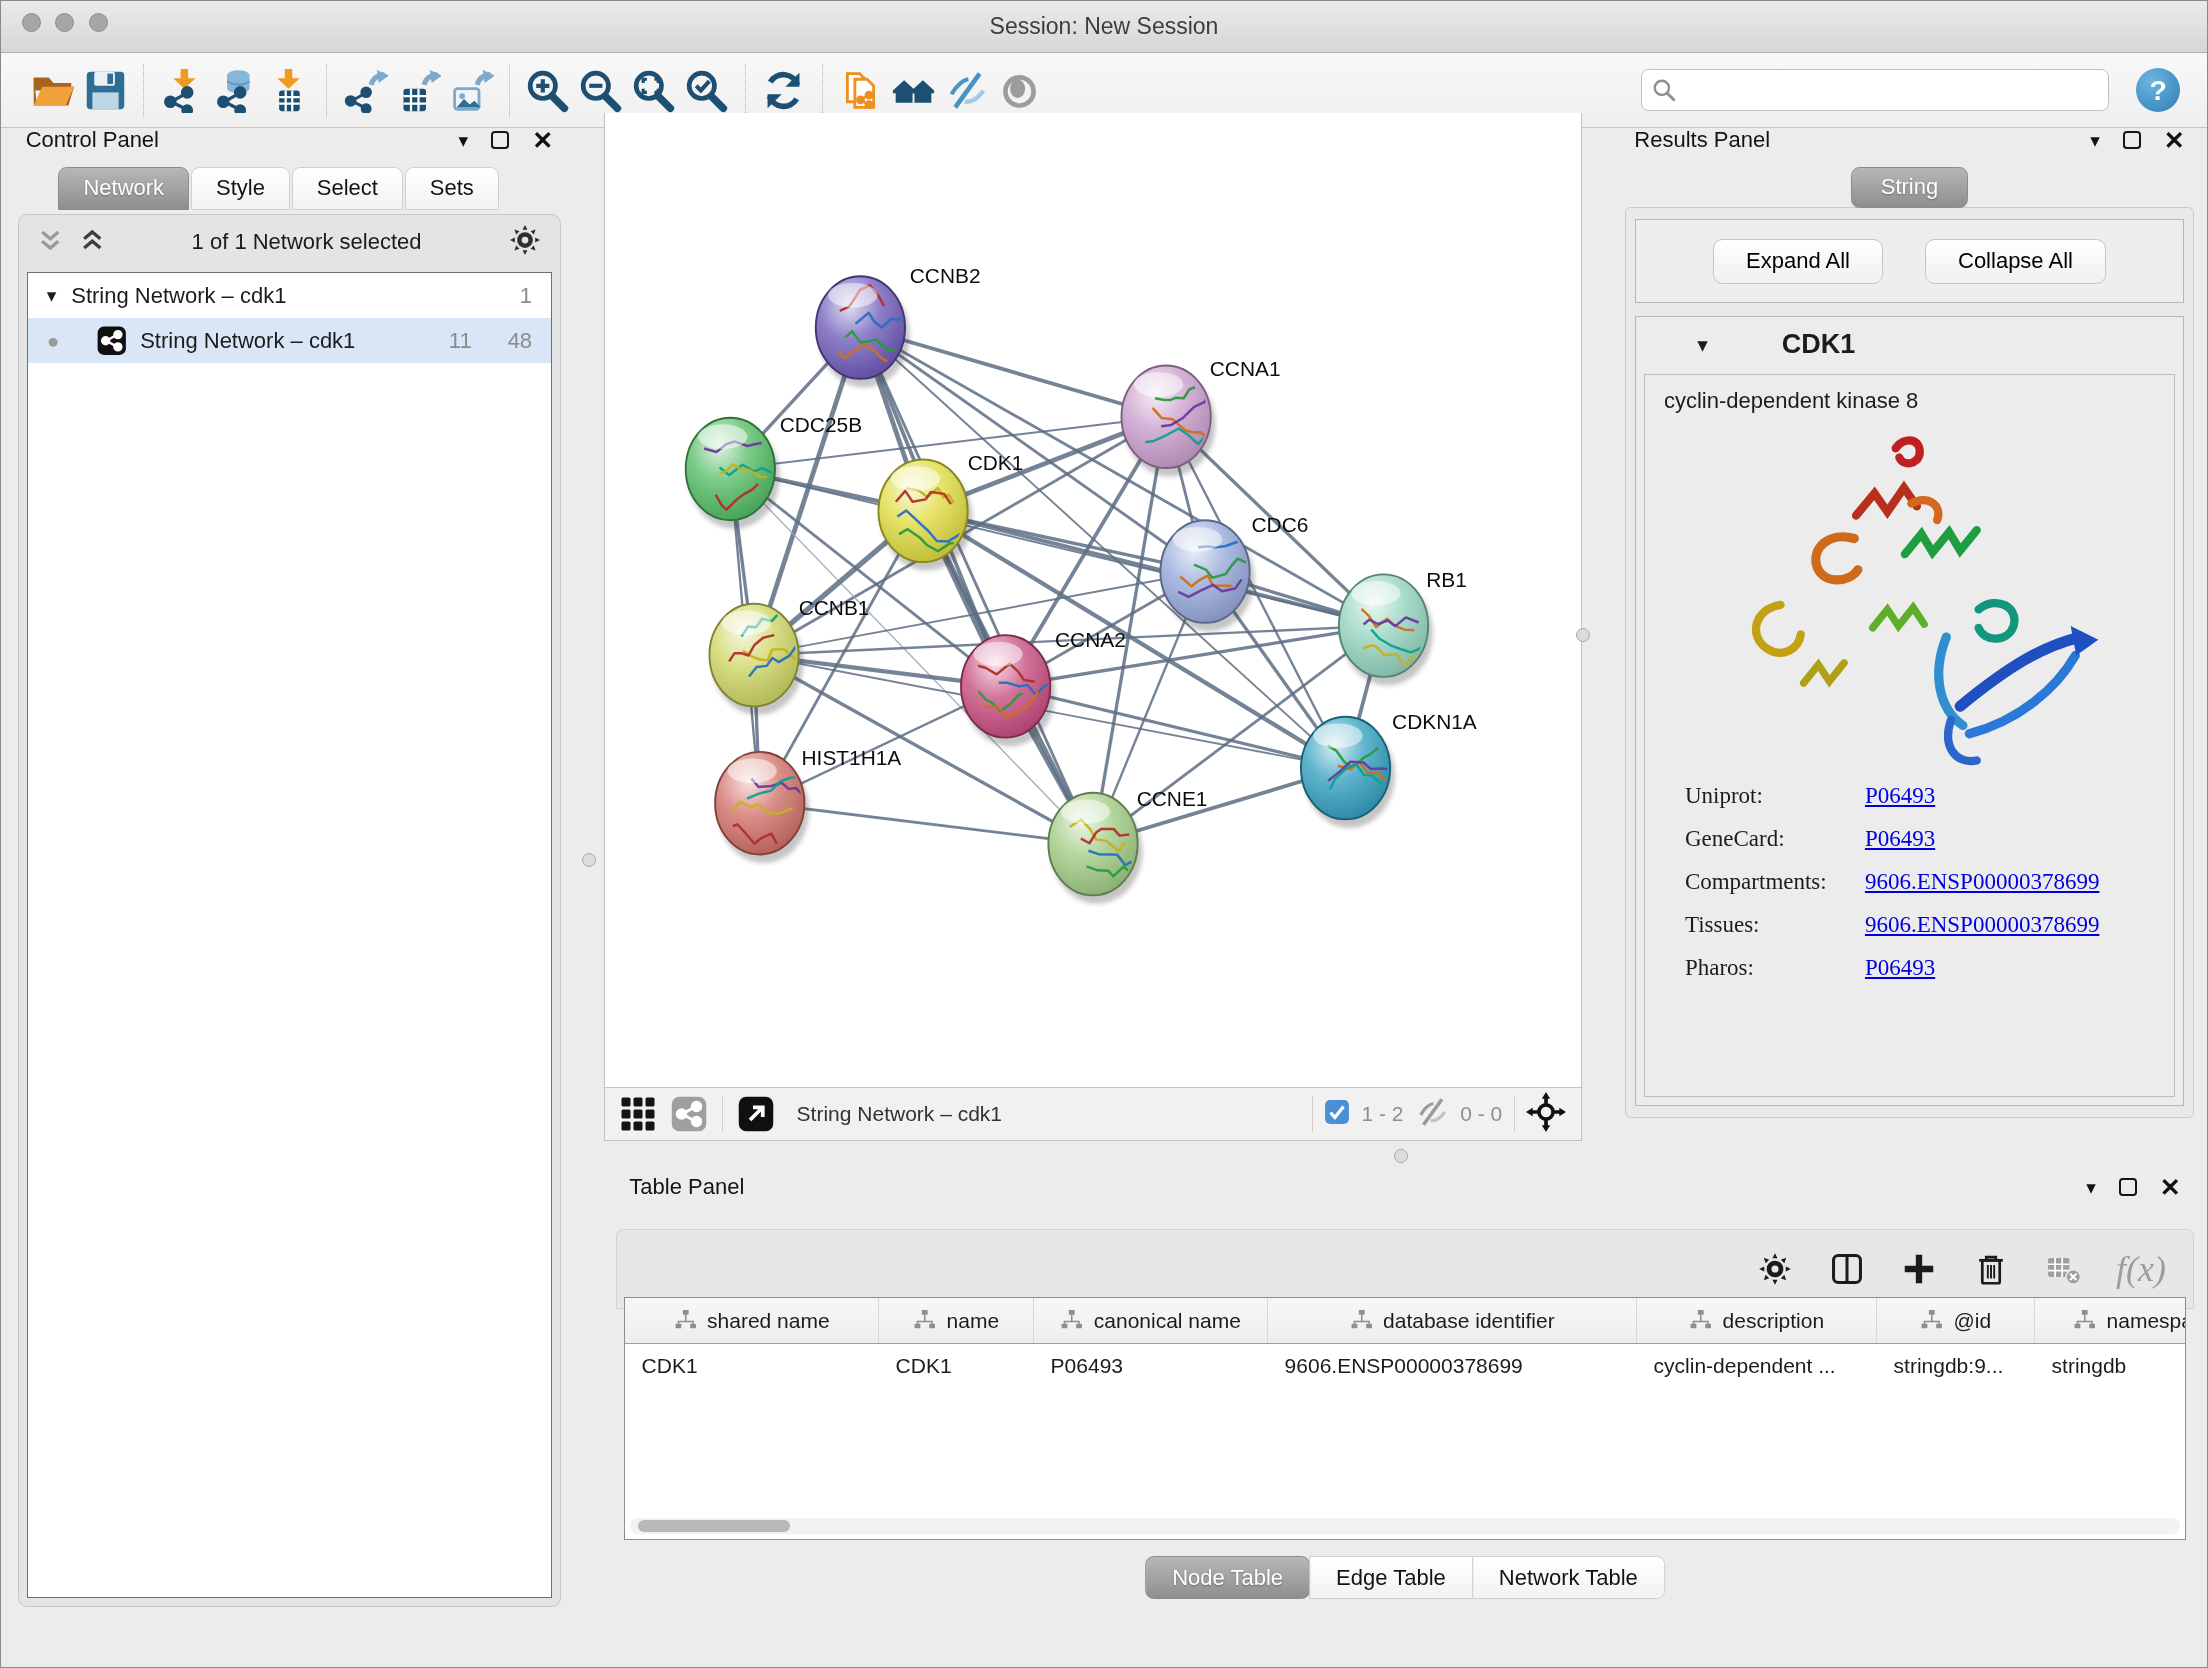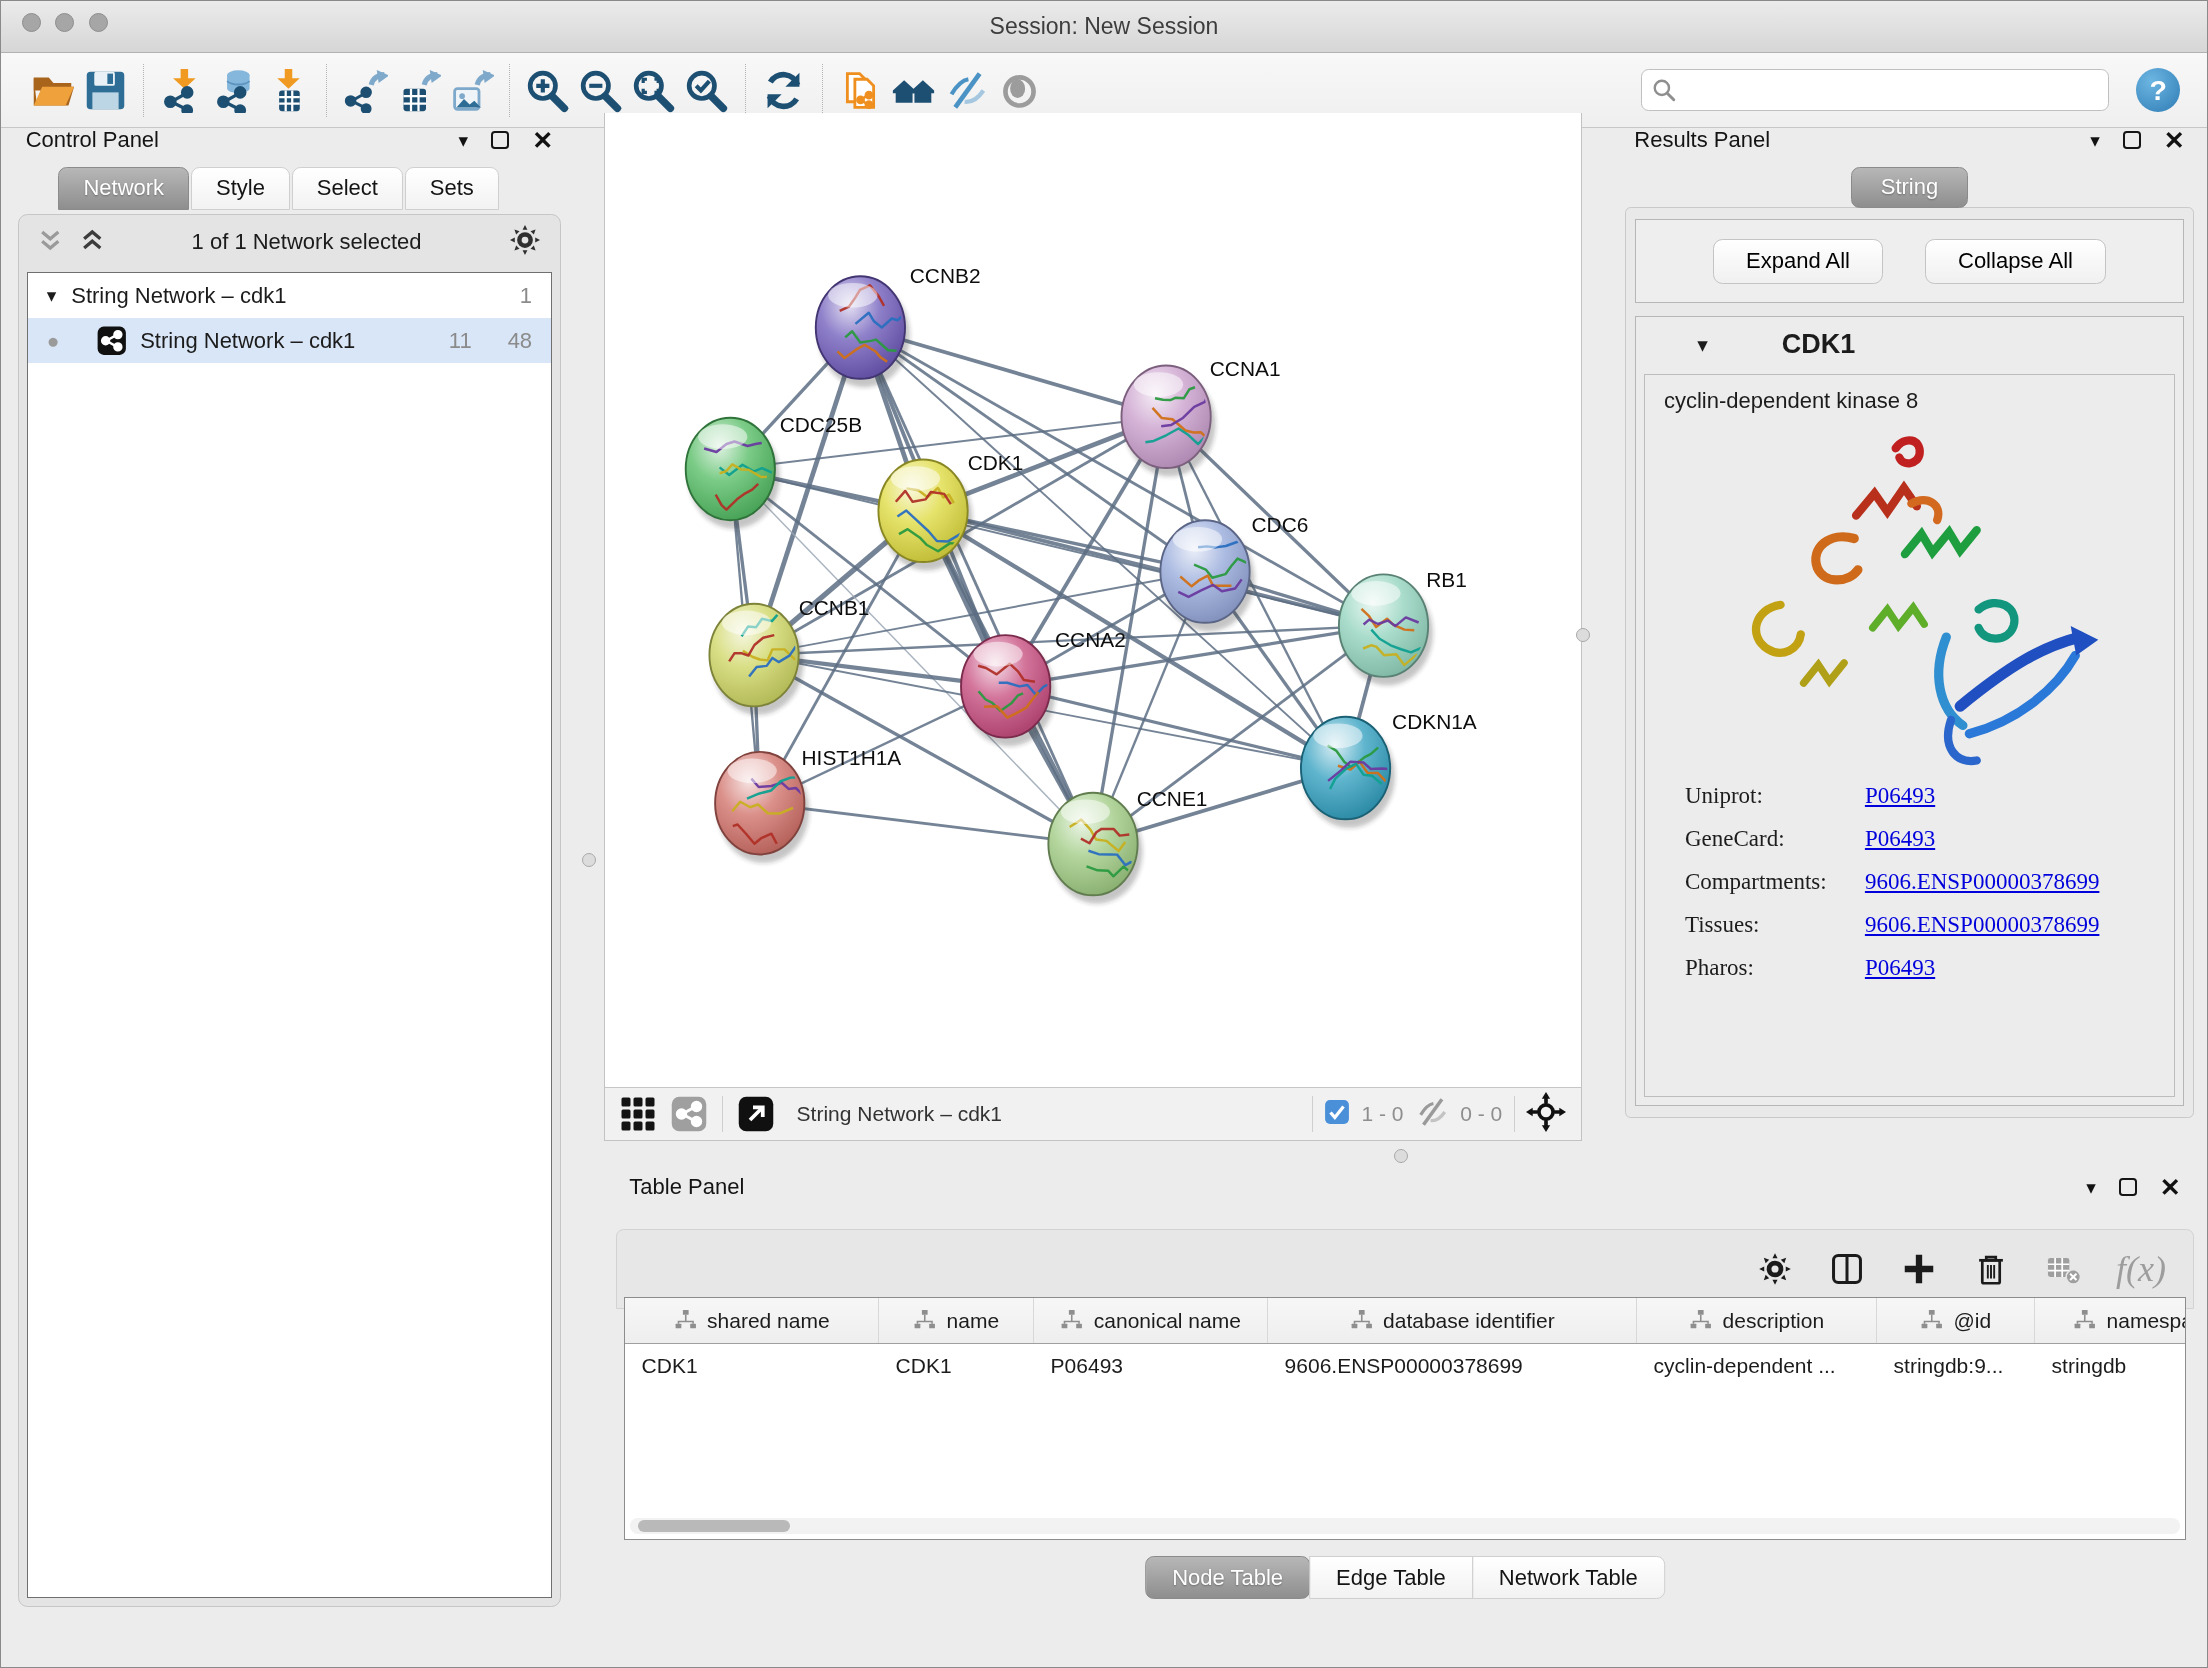--- a/index.html
+++ b/index.html
@@ -685,21 +685,21 @@
       </span>
       <span class="nb-title" style="color:#333;">String Network – cdk1</span>
       <span class="nb-right">
         <span class="nb-sep"></span>
         <span class="cbx">
           <svg viewBox="0 0 48 48">
               <rect x="2" y="2" width="44" height="44" rx="9" fill="#4a90d9"></rect>
               <path d="M12 25l8 9 16-20" stroke="#fff" stroke-width="6" fill="none"></path>
             </svg>
         </span>
-        <span>1 - 0</span>
+        <span>1 - 2</span>
         <span class="eye">
           <svg viewBox="0 0 48 48">
               <path d="M8 28C14 18 20 13 26 12" stroke="#9a9a9a" stroke-width="4.5" fill="none"></path>
               <path d="M22 36c8 1 14-3 20-12" stroke="#c3c3c3" stroke-width="4.5" fill="none"></path>
               <path d="M12 42L38 6" stroke="#9a9a9a" stroke-width="5" fill="none"></path>
             </svg>
         </span>
         <span>0 - 0</span>
         <span class="nb-sep"></span>
         <span class="xh">

